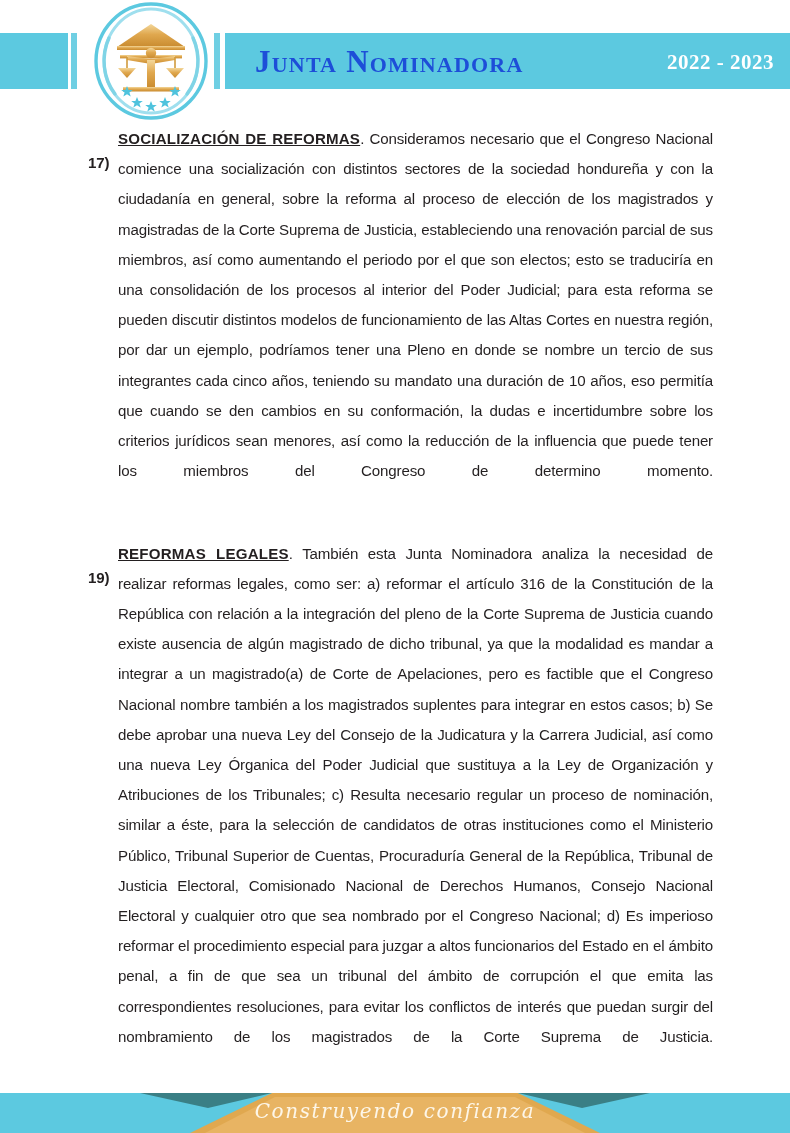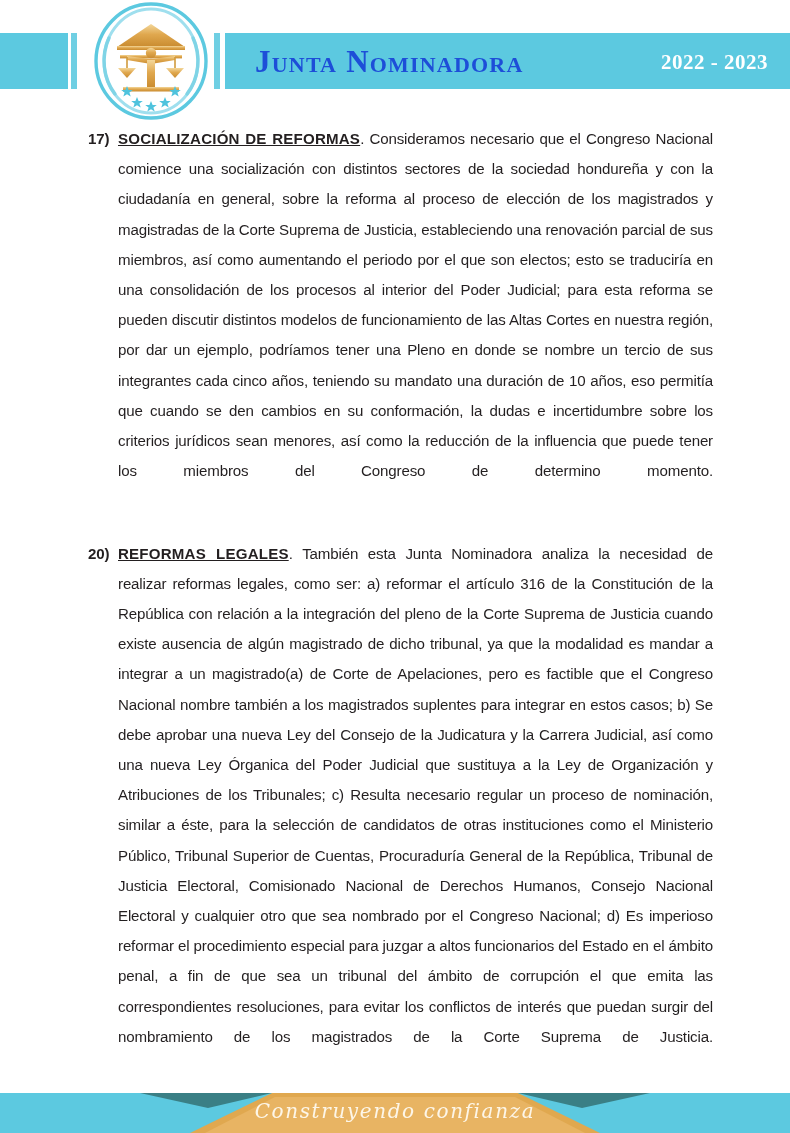--- a/index.html
+++ b/index.html
@@ -51,21 +51,21 @@
     color: #1d4ed8;
     font-family: "Liberation Serif", serif;
     font-weight: bold;
     font-size: 31px;
     font-variant: small-caps;
     letter-spacing: 1.2px;
     white-space: nowrap;
   }
   .hdr-years {
     position: absolute;
-    right: 22px;
+    right: 16px;
     top: 44px;
     height: 36px;
     line-height: 36px;
     color: #ffffff;
     font-family: "Liberation Serif", serif;
     font-weight: bold;
     font-size: 21px;
     letter-spacing: 0.5px;
     white-space: nowrap;
   }
@@ -94,20 +94,21 @@
     line-height: 30.2px;
     text-align: justify;
     text-justify: inter-word;
     letter-spacing: -0.15px;
   }
   .para-marker {
     flex: 0 0 auto;
     font-weight: bold;
     width: 30px;
     white-space: nowrap;
+    margin-top: 24px;
   }
   .para-body {
     flex: 1 1 auto;
     text-align: justify;
   }
   .para-body::after {
     content: "";
     display: inline-block;
     width: 100%;
   }
@@ -203,21 +204,21 @@
 </div>
 
 <div id="document-body">
 
   <div class="doc-paragraph">
     <span class="para-marker">17)</span>
     <span class="para-body"><span class="para-heading">SOCIALIZACIÓN DE REFORMAS</span><span>. Consideramos necesario que el Congreso Nacional comience una socialización con distintos sectores de la sociedad hondureña y con la ciudadanía en general, sobre la reforma al proceso de elección de los magistrados y magistradas de la Corte Suprema de Justicia, estableciendo una renovación parcial de sus miembros, así como aumentando el periodo por el que son electos; esto se traduciría en una consolidación de los procesos al interior del Poder Judicial; para esta reforma se pueden discutir distintos modelos de funcionamiento de las Altas Cortes en nuestra región, por dar un ejemplo, podríamos tener una Pleno en donde se nombre un tercio de sus integrantes cada cinco años, teniendo su mandato una duración de 10 años, eso permitía que cuando se den cambios en su conformación, la dudas e incertidumbre sobre los criterios jurídicos sean menores, así como la reducción de la influencia que puede tener los miembros del Congreso de determino momento.</span></span>
   </div>
 
   <div class="doc-paragraph">
-    <span class="para-marker">20)</span>
+    <span class="para-marker">19)</span>
     <span class="para-body"><span class="para-heading">REFORMAS LEGALES</span><span>. También esta Junta Nominadora analiza la necesidad de realizar reformas legales, como ser: a) reformar el artículo 316 de la Constitución de la República con relación a la integración del pleno de la Corte Suprema de Justicia cuando existe ausencia de algún magistrado de dicho tribunal, ya que la modalidad es mandar a integrar a un magistrado(a) de Corte de Apelaciones, pero es factible que el Congreso Nacional nombre también a los magistrados suplentes para integrar en estos casos; b) Se debe aprobar una nueva Ley del Consejo de la Judicatura y la Carrera Judicial, así como una nueva Ley Órganica del Poder Judicial que sustituya a la Ley de Organización y Atribuciones de los Tribunales; c) Resulta necesario regular un proceso de nominación, similar a éste, para la selección de candidatos de otras instituciones como el Ministerio Público, Tribunal Superior de Cuentas, Procuraduría General de la República, Tribunal de Justicia Electoral, Comisionado Nacional de Derechos Humanos, Consejo Nacional Electoral y cualquier otro que sea nombrado por el Congreso Nacional; d) Es imperioso reformar el procedimiento especial para juzgar a altos funcionarios del Estado en el ámbito penal, a fin de que sea un tribunal del ámbito de corrupción el que emita las correspondientes resoluciones, para evitar los conflictos de interés que puedan surgir del nombramiento de los magistrados de la Corte Suprema de Justicia.</span></span>
   </div>
 
 </div>
 
 <div id="page-footer">
   <svg width="790" height="60" viewBox="0 0 790 60">
 
     <rect x="0" y="20" width="790" height="40" fill="#5cc9e0"></rect>
 

